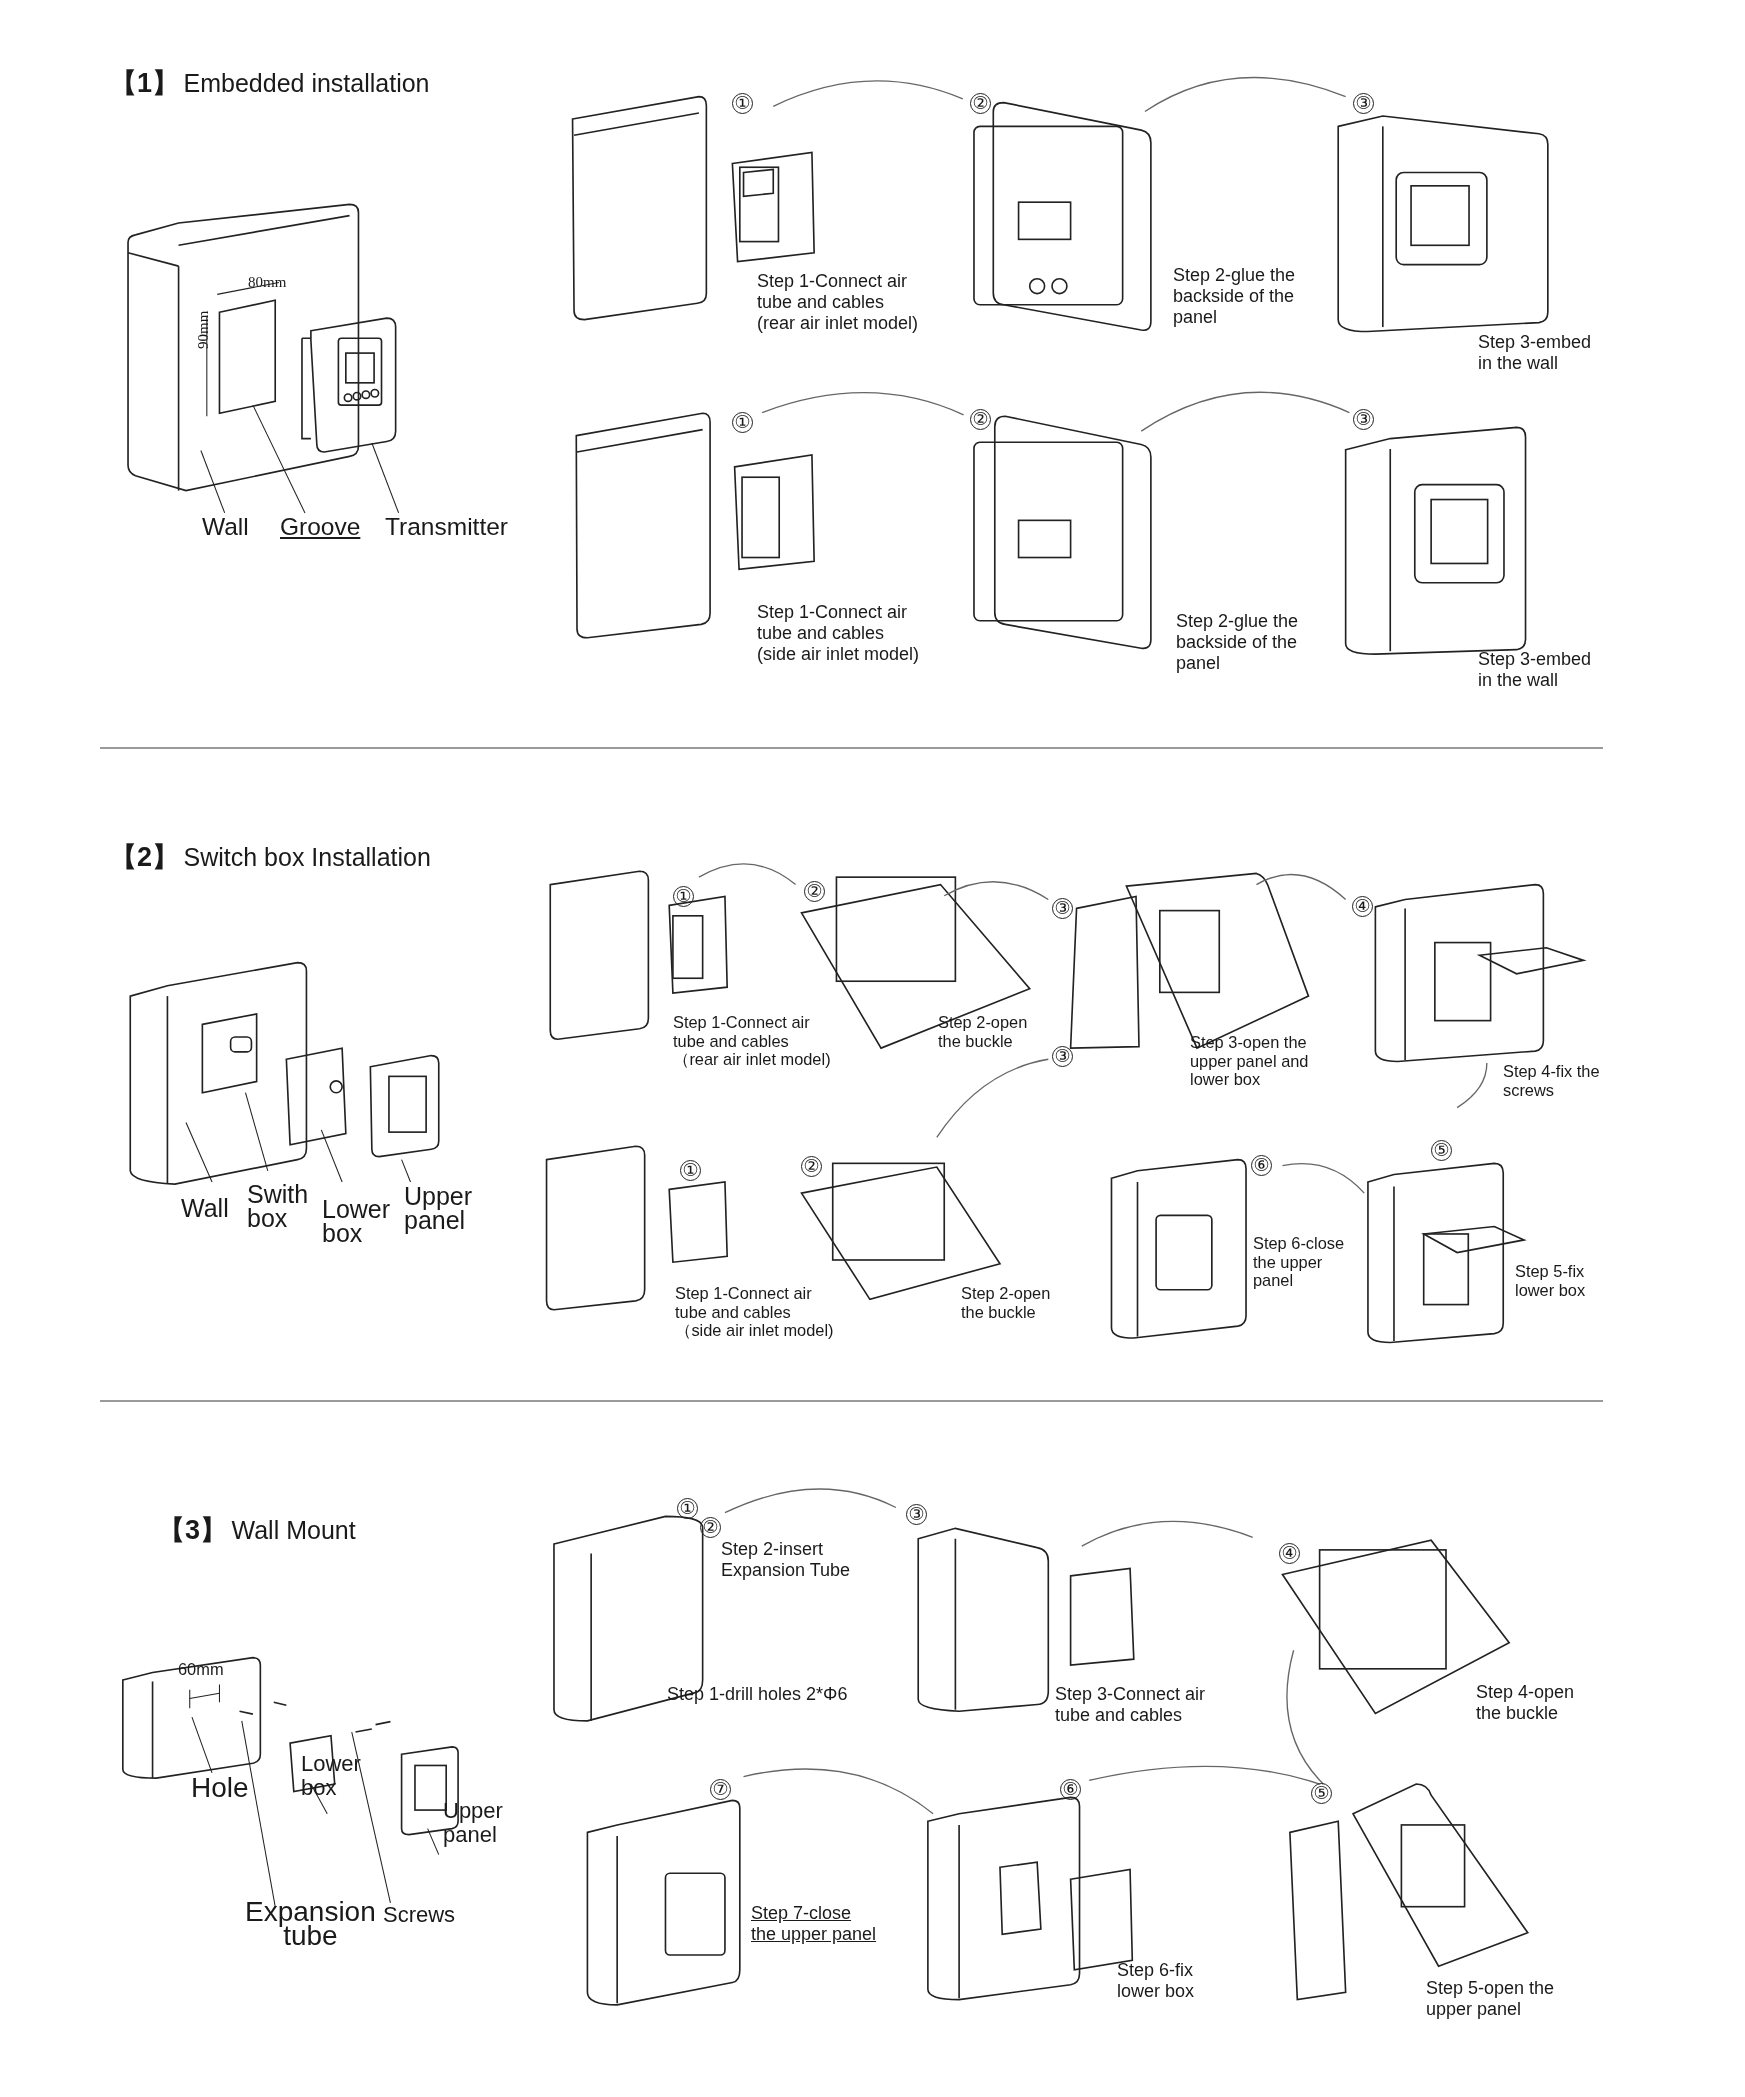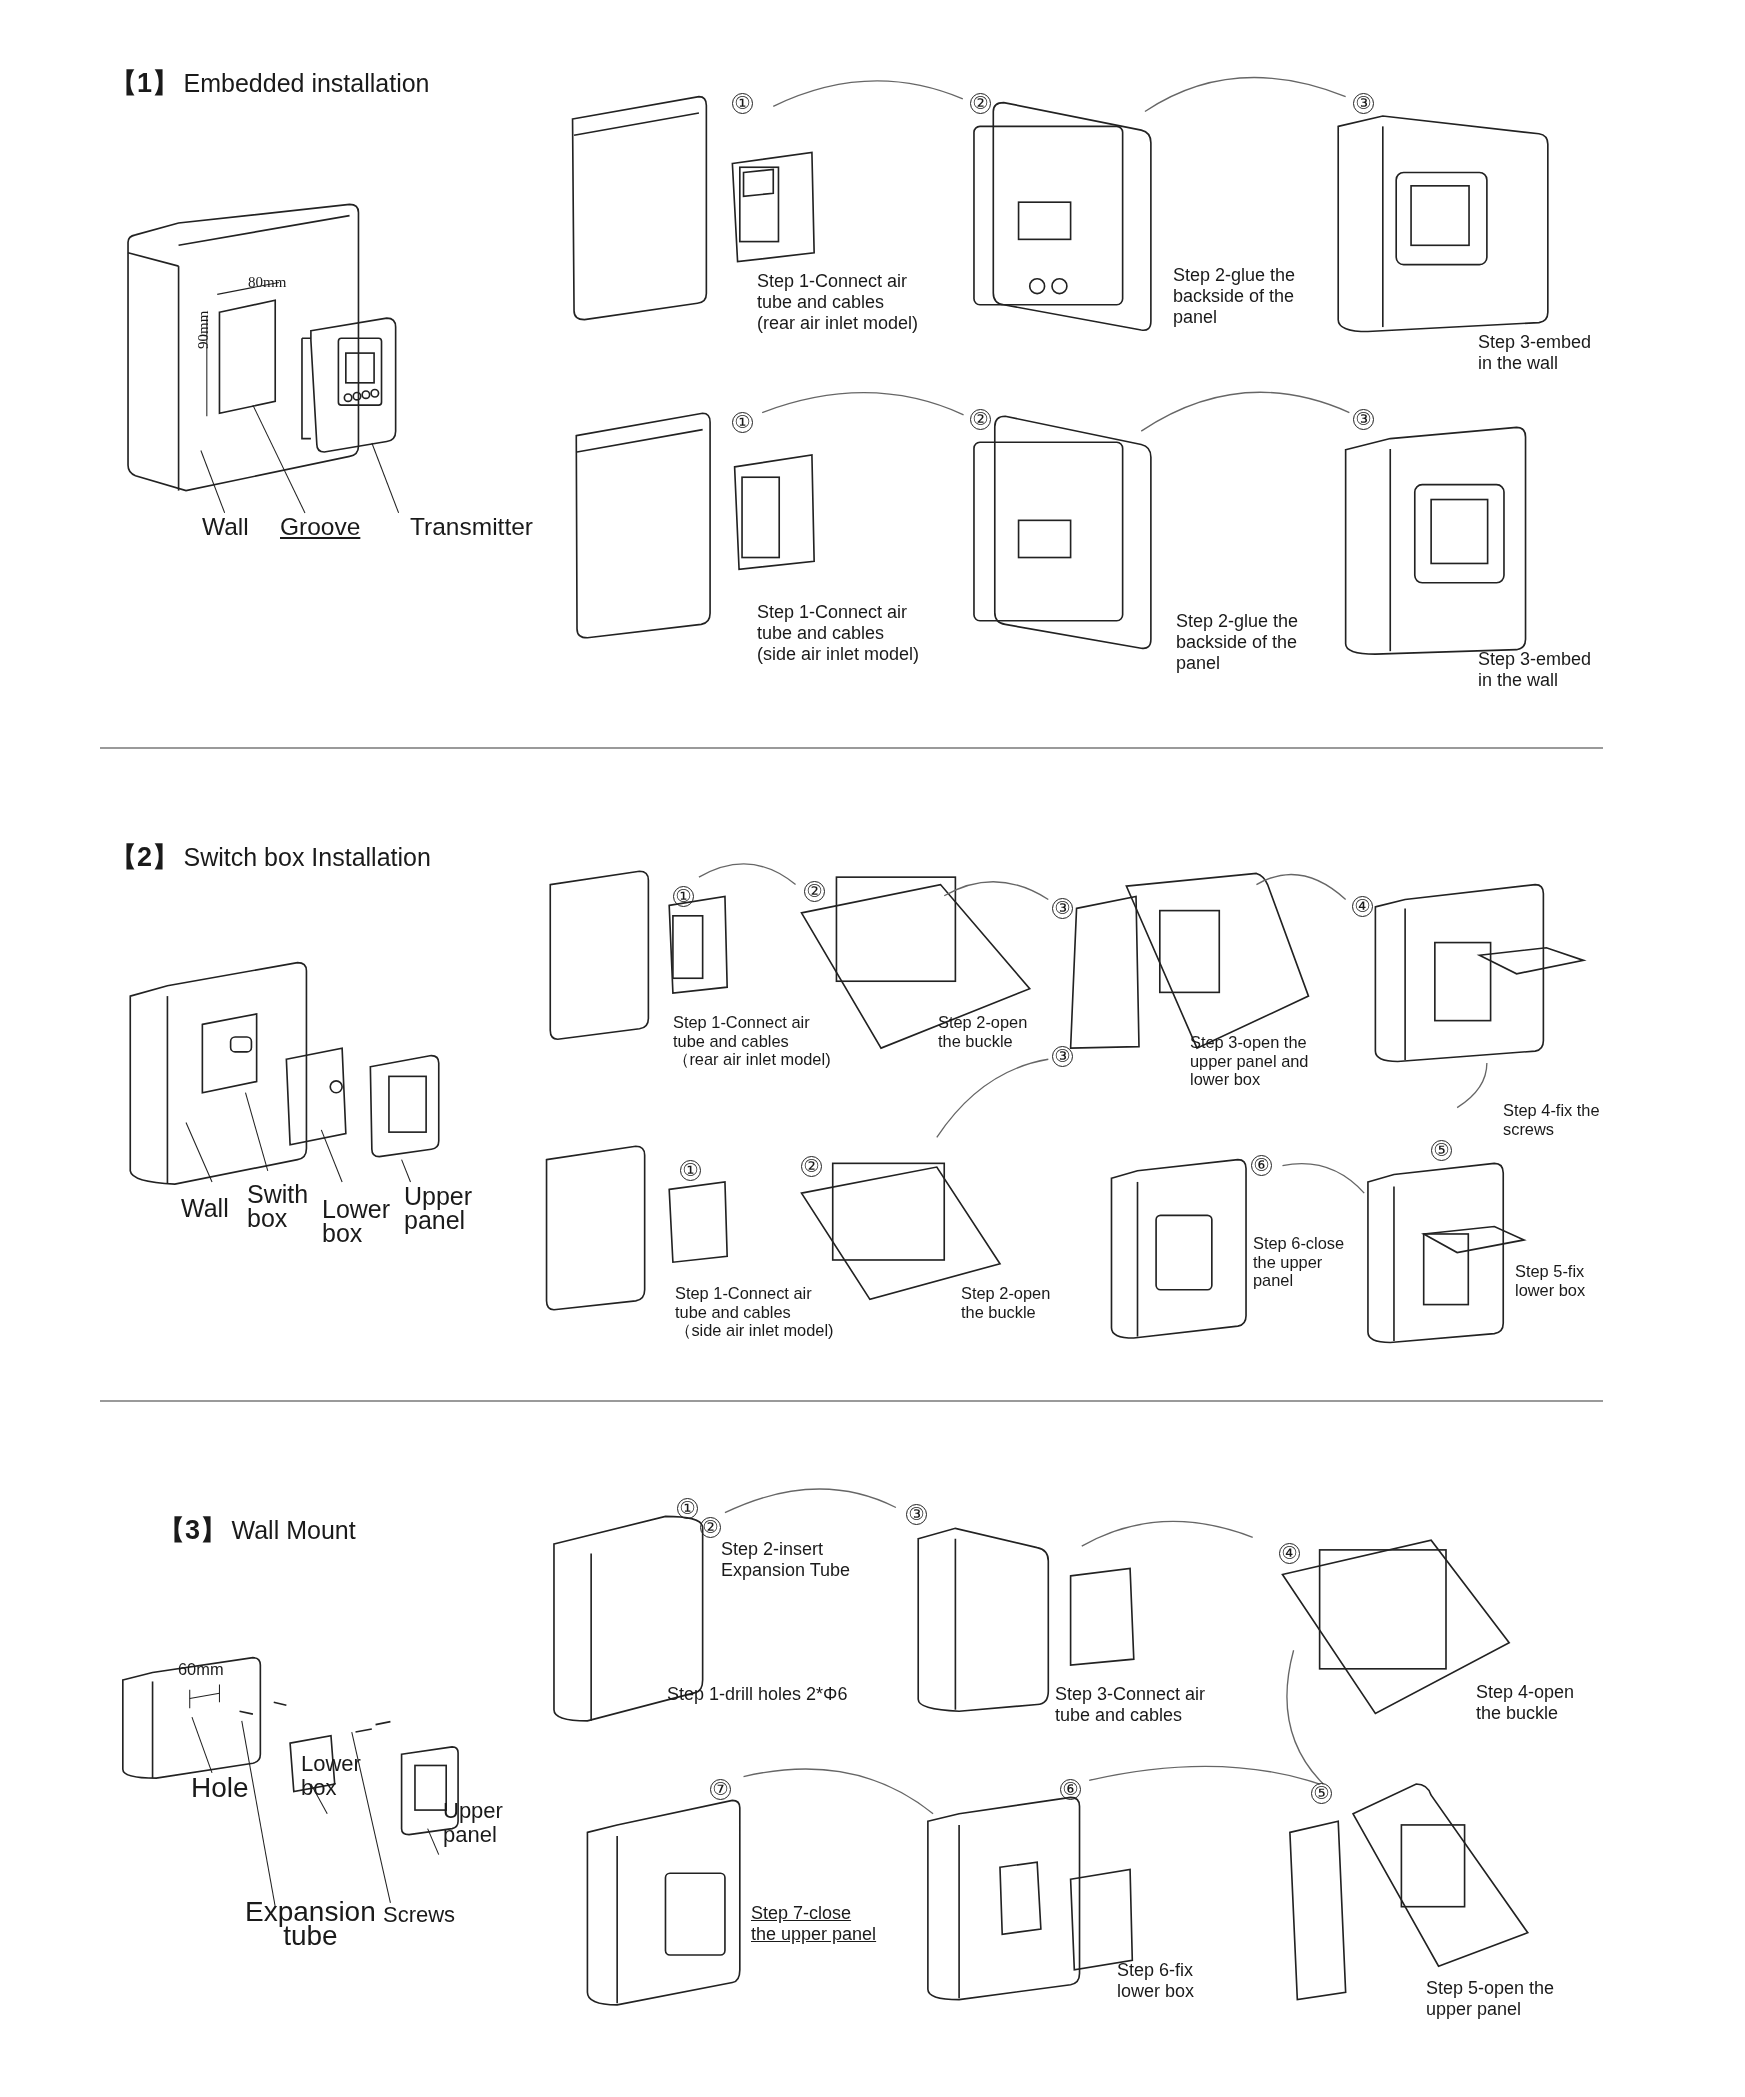--- a/index.html
+++ b/index.html
@@ -238,21 +238,21 @@
   <path class="arrow" d="M1255,2440 Q1150,2355 1000,2390"></path>
 </svg>
 
 <div class="abs sec-title" style="left:110px;top:65px;">
   <span class="br">【1】</span><span>Embedded installation</span>
 </div>
 <div class="abs" style="left:248px;top:274px;font-size:15px;font-family:'Liberation Serif',serif;">80mm</div>
 <div class="abs" style="left:195px;top:349px;font-size:15px;font-family:'Liberation Serif',serif;transform:rotate(-90deg);transform-origin:left top;">90mm</div>
 <div class="abs lbl" style="left:202px;top:515px;">Wall</div>
 <div class="abs lbl" style="left:280px;top:515px;text-decoration:underline;">Groove</div>
-<div class="abs lbl" style="left:385px;top:515px;margin-left:25px;">Transmitter</div>
+<div class="abs lbl" style="left:385px;top:515px;">Transmitter</div>
 
 <div class="abs num" style="left:732px;top:93px;">①</div>
 <div class="abs num" style="left:970px;top:93px;">②</div>
 <div class="abs num" style="left:1353px;top:93px;">③</div>
 <div class="abs step" style="left:757px;top:271px;">Step 1-Connect air
 tube and cables
 (rear air inlet model)</div>
 <div class="abs step" style="left:1173px;top:265px;">Step 2-glue the
  backside of the
  panel</div>
@@ -295,21 +295,21 @@
 <div class="abs num" style="left:1052px;top:1046px;">③</div>
 
 <div class="abs step-sm" style="left:673px;top:1013px;">Step 1-Connect air
 tube and cables
 （rear  air inlet model)</div>
 <div class="abs step-sm" style="left:938px;top:1013px;">Step  2-open
 the buckle</div>
 <div class="abs step-sm" style="left:1190px;top:1033px;">Step 3-open the
 upper  panel and
 lower box</div>
-<div class="abs step-sm" style="left:1503px;top:1062px;margin-top:39px;">Step 4-fix the
+<div class="abs step-sm" style="left:1503px;top:1062px;">Step 4-fix the
 screws</div>
 <div class="abs step-sm" style="left:1515px;top:1262px;">Step 5-fix
 lower box</div>
 <div class="abs step-sm" style="left:1253px;top:1234px;">Step 6-close
 the upper
 panel</div>
 <div class="abs step-sm" style="left:675px;top:1284px;">Step 1-Connect air
 tube and cables
 （side  air inlet model)</div>
 <div class="abs step-sm" style="left:961px;top:1284px;">Step 2-open

